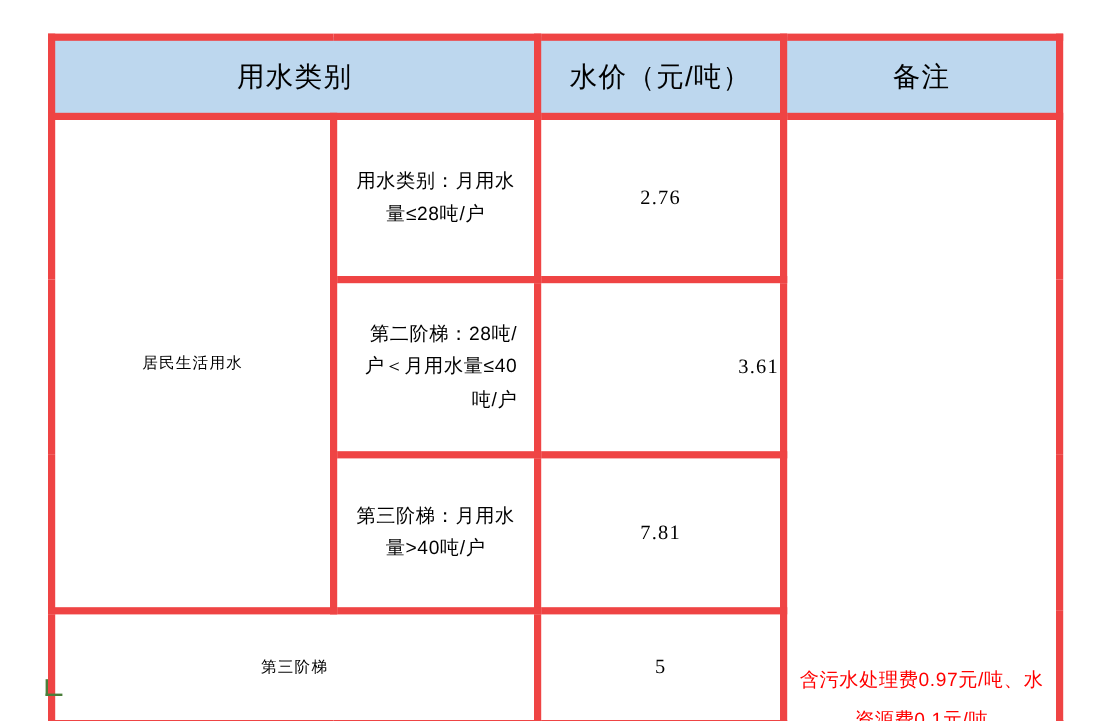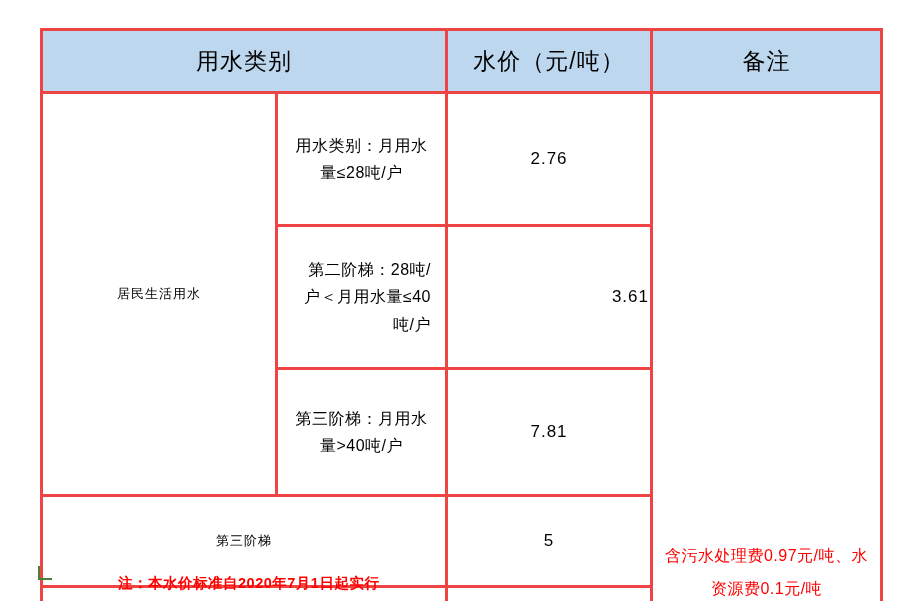--- a/index.html
+++ b/index.html
@@ -22,21 +22,21 @@
   table.water-table {
     position: absolute;
     left: 40px;
     top: 28px;
     width: 840px;
     border-collapse: collapse;
     table-layout: fixed;
   }
   table.water-table td,
   table.water-table th {
-    border: 3px solid #ef4444;
+    border: 6px solid #ef4444;
     text-align: center;
     vertical-align: middle;
     font-weight: normal;
   }
   thead th {
     background: #bdd7ee;
     height: 58px;
     font-size: 23px;
     font-weight: bold;
     color: #000000;
@@ -53,21 +53,21 @@
     padding: 6px 4px;
   }
   td.tier-cell {
     font-size: 16px;
     line-height: 1.7;
     padding: 10px 14px;
     letter-spacing: 0.5px;
   }
   td.price-cell {
     font-size: 17px;
-    font-family: Liberation Sans, sans-serif;
+    font-family: Liberation Serif, serif;
     letter-spacing: 1px;
   }
   td.note-cell {
     font-size: 16px;
     color: #ff0000;
     font-weight: bold;
     line-height: 2.1;
     padding: 8px 10px;
     letter-spacing: 0.5px;
   }
@@ -140,15 +140,14 @@
       </tr>
       <tr class="row-nonres">
         <td class="cat-cell" colspan="2">非居民用水</td>
         <td class="price-cell">3.53</td>
         <td class="note-cell small-note">含污水处理费1.4元/吨、水资源费0.1元/吨</td>
       </tr>
     </tbody>
   </table>
 
   <div class="corner-mark"></div>
-  <div class="footnote">注：本水价标准自2020年7月1日起实行</div>
 
 </div>
 
 </body></html>

